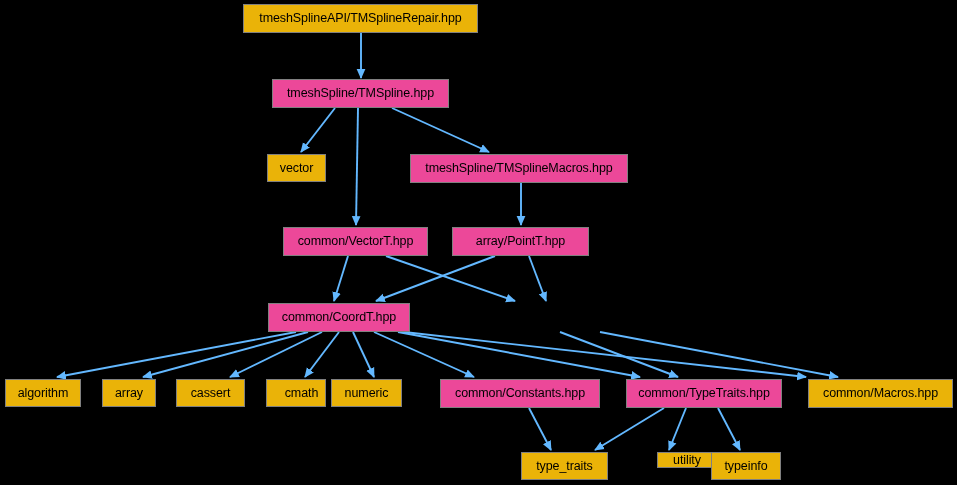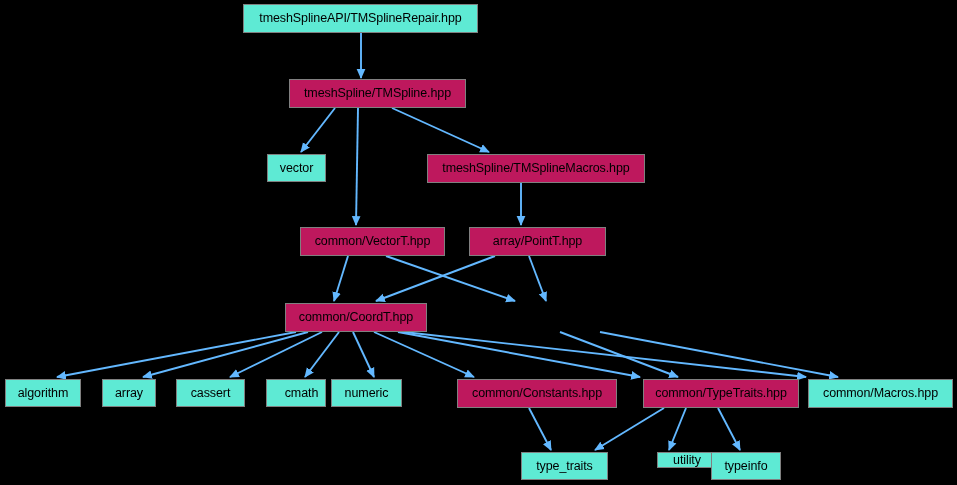--- a/index.html
+++ b/index.html
@@ -30,25 +30,24 @@
     align-items: center;
     justify-content: center;
     border: 1px solid #808080;
     color: #000000;
     font-size: 12.5px;
     line-height: 1;
     white-space: nowrap;
     letter-spacing: -0.1px;
   }
   .node.fill-white {
-    background: #be185d;
-    margin-left: 17px;
+    background: #ec4899;
   }
   .node.fill-gray {
-    background: #5eead4;
+    background: #eab308;
   }
   .node-label {
     display: block;
     padding: 0 6px;
   }
 </style>
 </head>
 <body>
 
 <div id="graph" style="background: rgb(0, 0, 0);">

